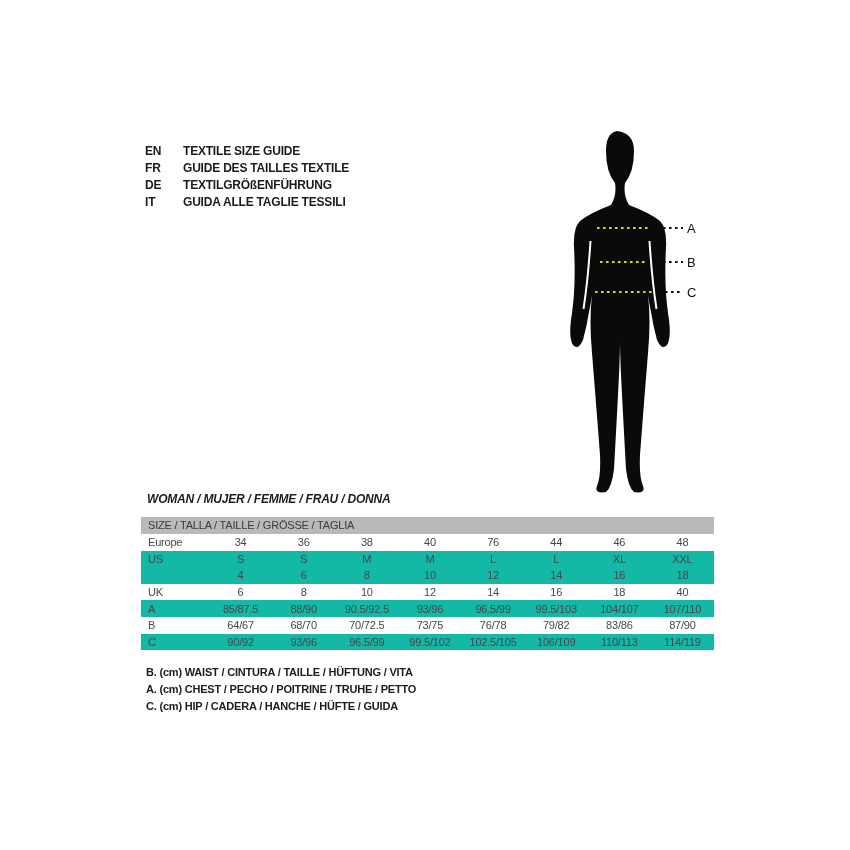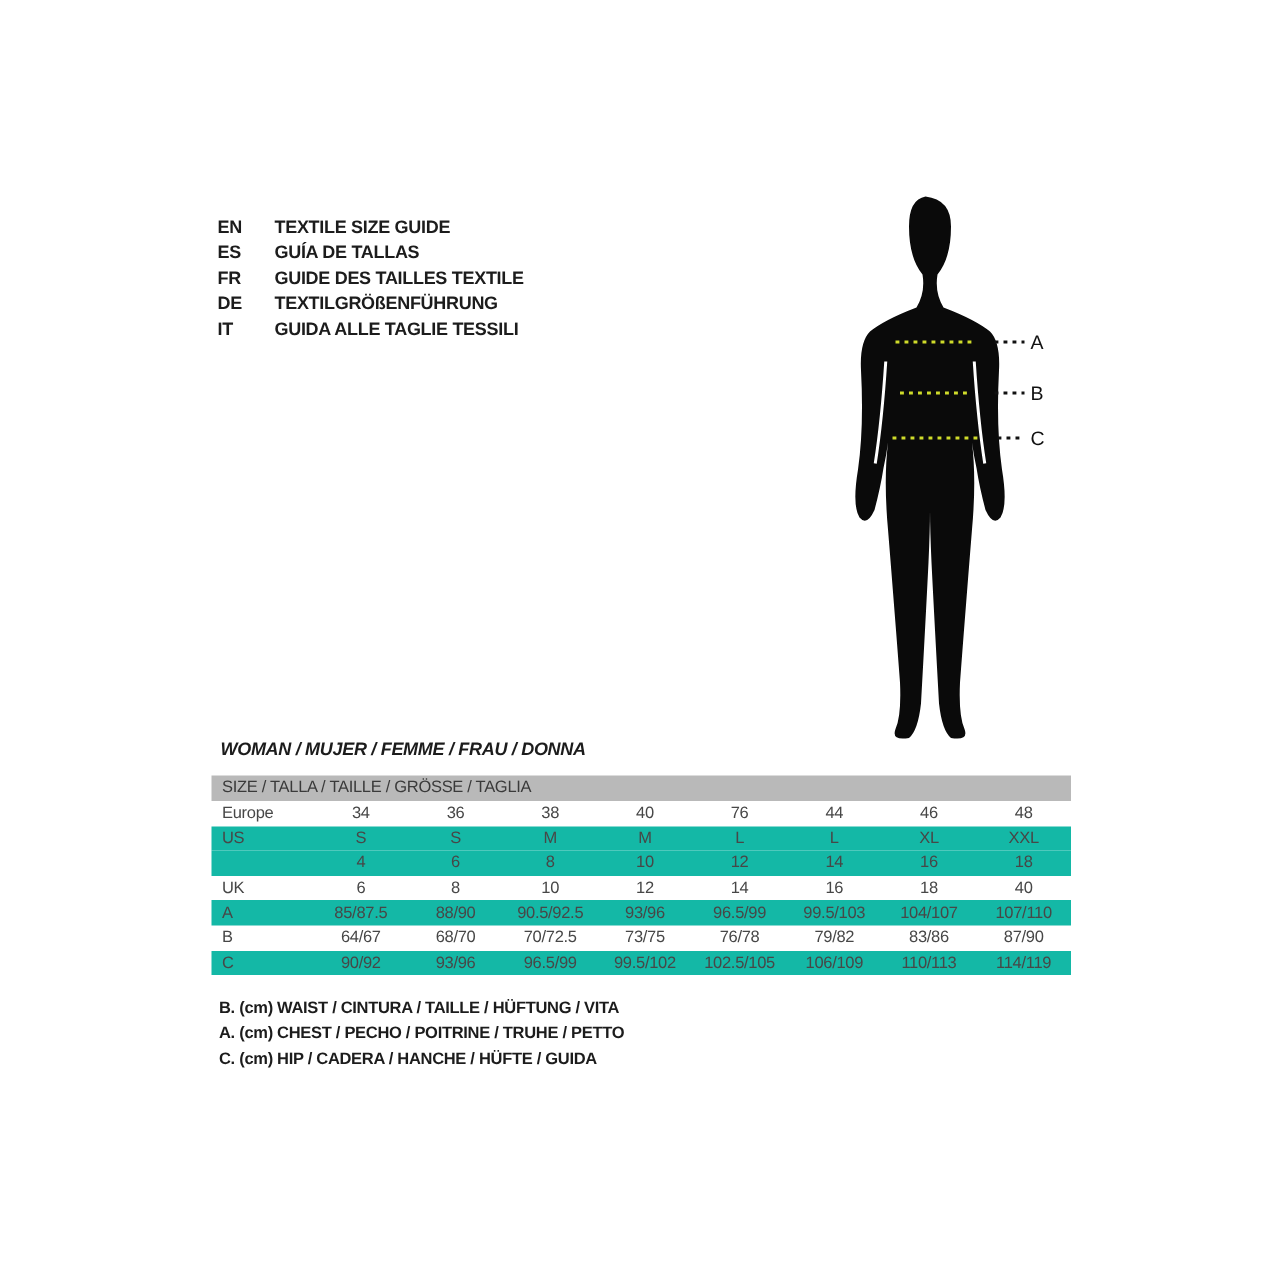--- a/index.html
+++ b/index.html
@@ -38,24 +38,20 @@
 </style>
 </head>
 <body>
 
 <div class="page">
 
   <div class="lang-list" id="lang-list">
       <div class="lang-row">
      <span class="lang-code">EN</span>
      <span class="lang-title">TEXTILE SIZE GUIDE</span>
-   </div>
-      <div class="lang-row">
-     <span class="lang-code">ES</span>
-     <span class="lang-title">GUÍA DE TALLAS</span>
    </div>
       <div class="lang-row">
      <span class="lang-code">FR</span>
      <span class="lang-title">GUIDE DES TAILLES TEXTILE</span>
    </div>
       <div class="lang-row">
      <span class="lang-code">DE</span>
      <span class="lang-title">TEXTILGRÖßENFÜHRUNG</span>
    </div>
       <div class="lang-row">

